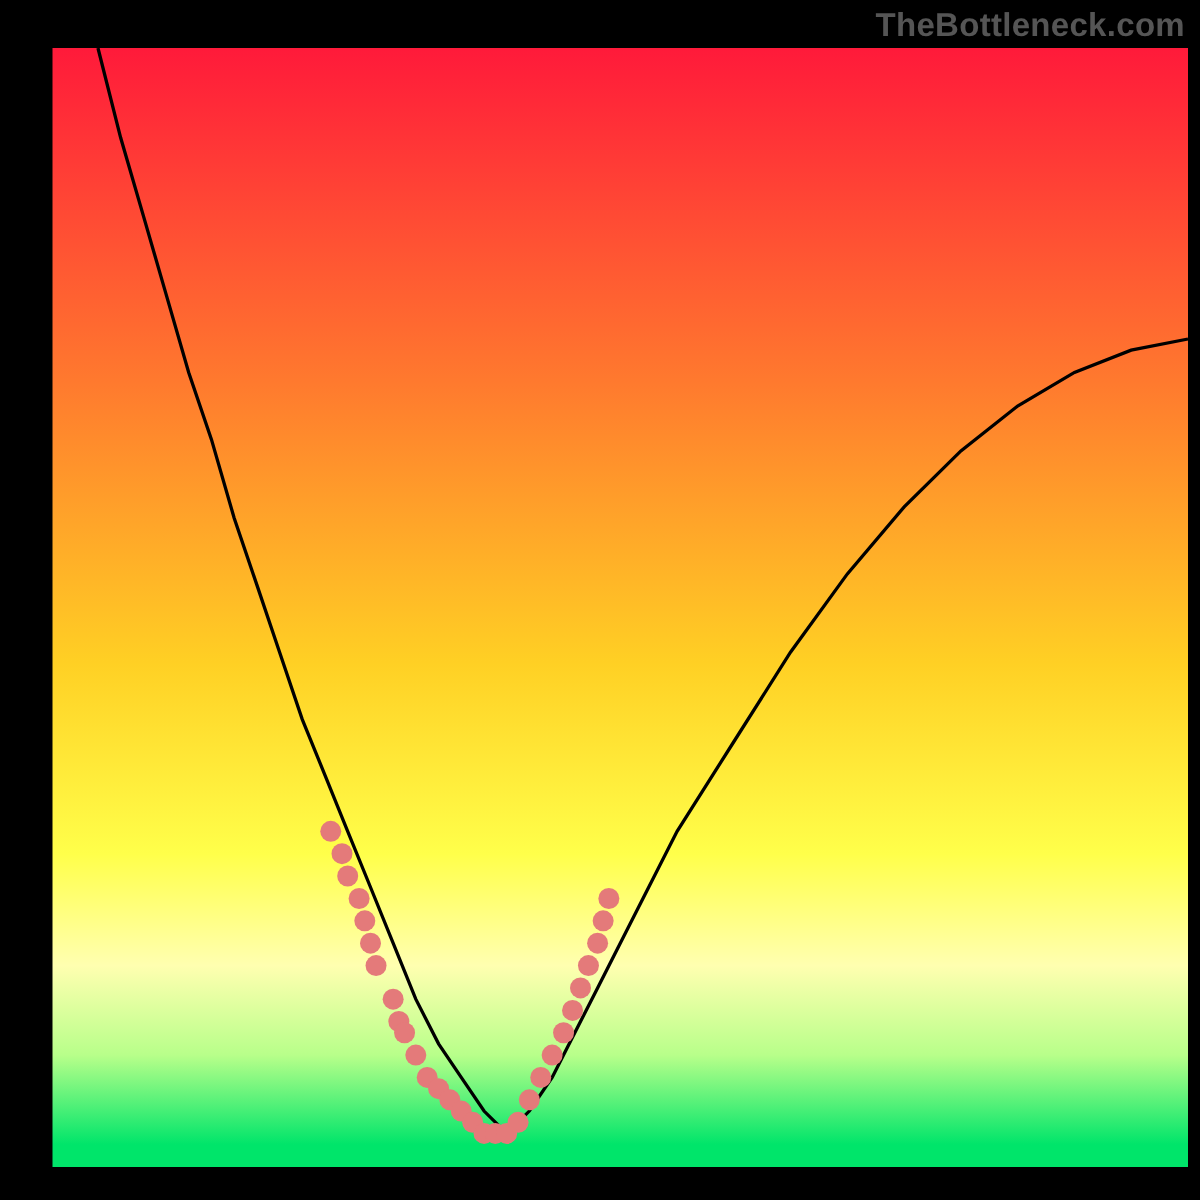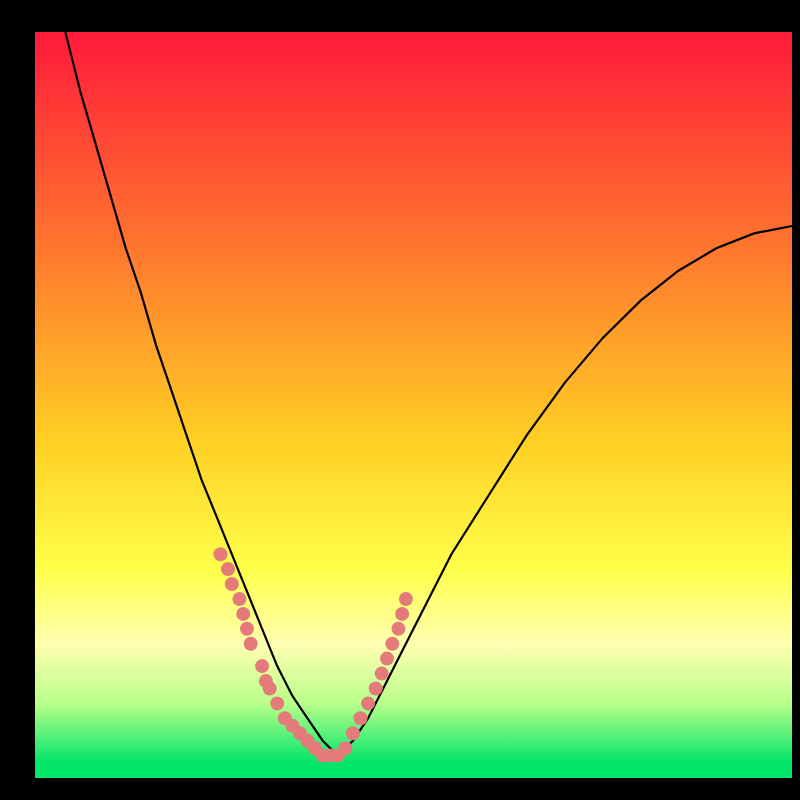--- a/index.html
+++ b/index.html
@@ -30,20 +30,21 @@
   svg {
     position: absolute;
     top: 0;
     left: 0;
   }
 </style>
 </head>
 <body>
 
 <div class="frame">
+  <div class="watermark">TheBottleneck.com</div>
 
   <svg id="chart-svg" width="800" height="800" viewBox="0 0 800 800">
     <defs>
       <linearGradient id="bg-grad" x1="0" y1="0" x2="0" y2="1">
           <stop offset="0%" stop-color="#ff1a3a"></stop>
           <stop offset="30%" stop-color="#ff7a2e"></stop>
           <stop offset="55.00000000000001%" stop-color="#ffd024"></stop>
           <stop offset="72%" stop-color="#ffff4a"></stop>
           <stop offset="82%" stop-color="#ffffb0"></stop>
           <stop offset="90%" stop-color="#b8ff8a"></stop>

